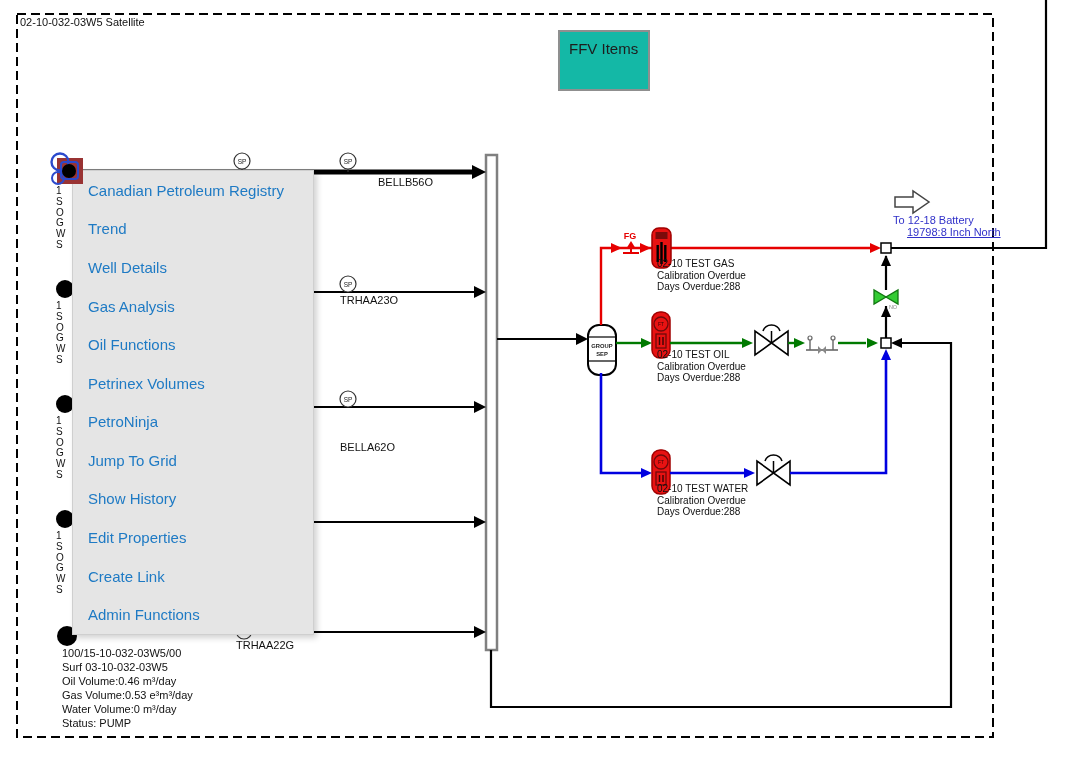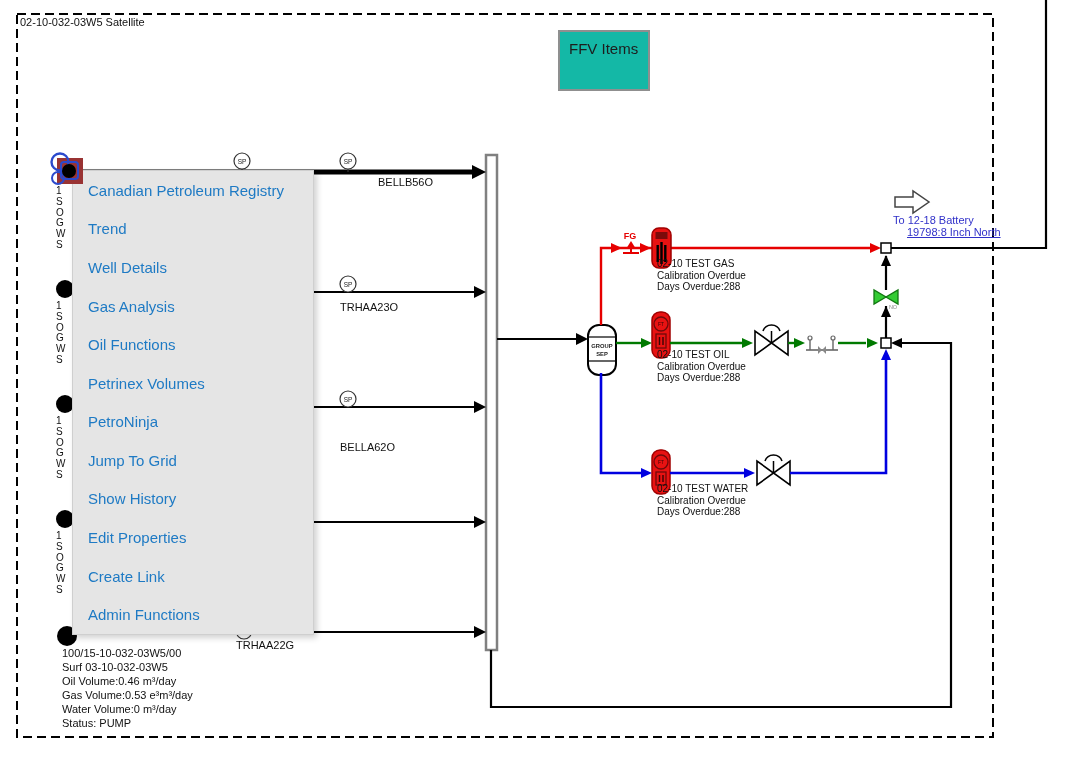--- a/index.html
+++ b/index.html
@@ -190,21 +190,21 @@
     <rect x="57" y="158" width="26" height="26" fill="#993333"></rect>
     <circle cx="60" cy="162" r="8.5" fill="none" stroke="#2b49cc" stroke-width="2.4"></circle>
     <circle cx="58" cy="178" r="6" fill="none" stroke="#2b49cc" stroke-width="2"></circle>
     <rect x="61" y="162" width="17" height="17" rx="3" fill="none" stroke="#2b49cc" stroke-width="2"></rect>
     <circle cx="69" cy="171" r="7" fill="#000"></circle>
   </svg>
 
   <div class="lbl" style="left:20px;top:17px;">02-10-032-03W5 Satellite</div>
 
   <div class="lbl" style="left:338px;top:177px;margin-left:40px;">BELLB56O</div>
-  <div class="lbl" style="left:340px;top:302px;">TRHAA23O</div>
+  <div class="lbl" style="left:340px;top:295px;">TRHAA23O</div>
   <div class="lbl" style="left:340px;top:410px;margin-top:32px;">BELLA62O</div>
   <div class="lbl" style="left:236px;top:640px;">TRHAA22G</div>
 
   <div class="clipcol" style="left:56px;top:186px;">1
 S
 O
 G
 W
 S</div>
   <div class="clipcol" style="left:56px;top:301px;">1

